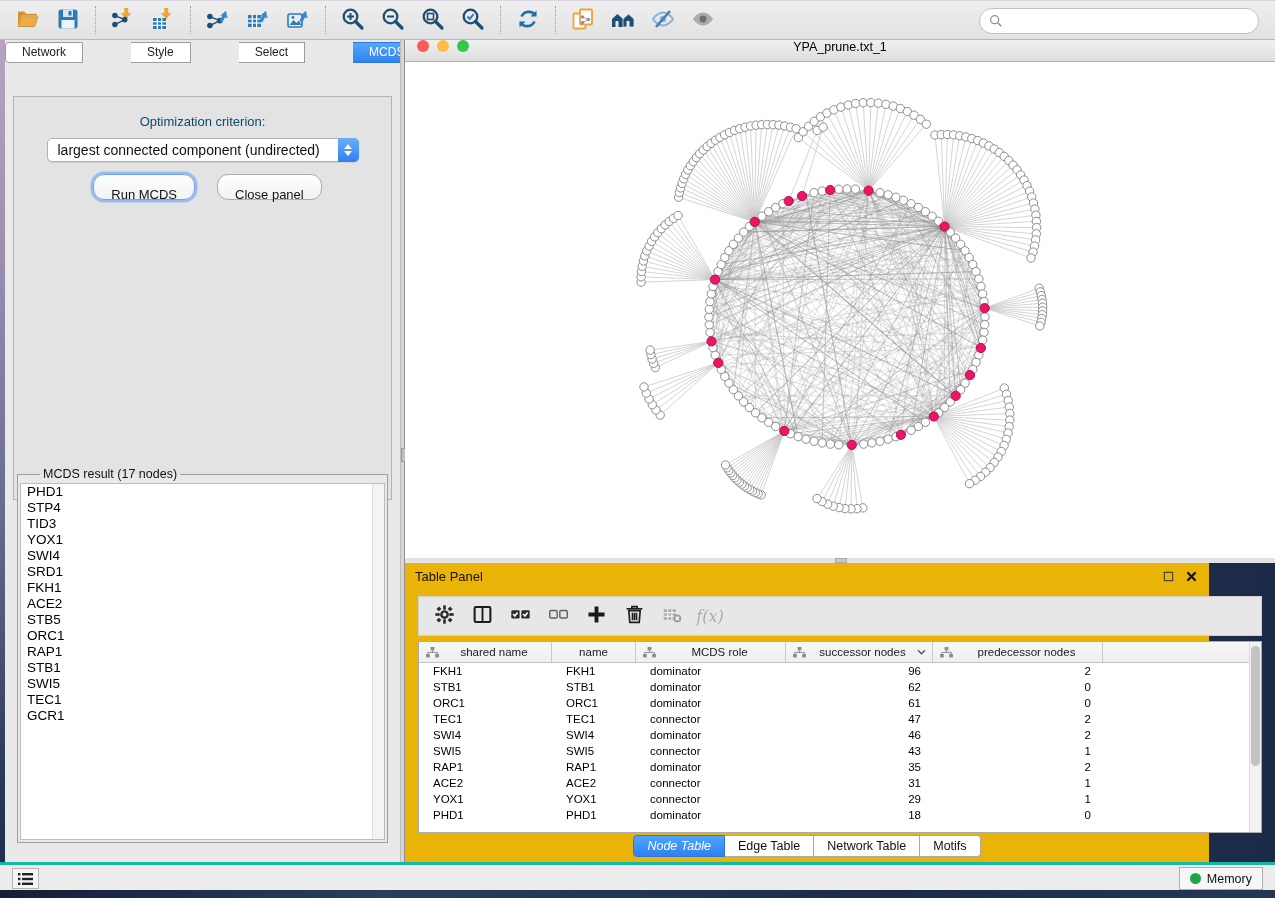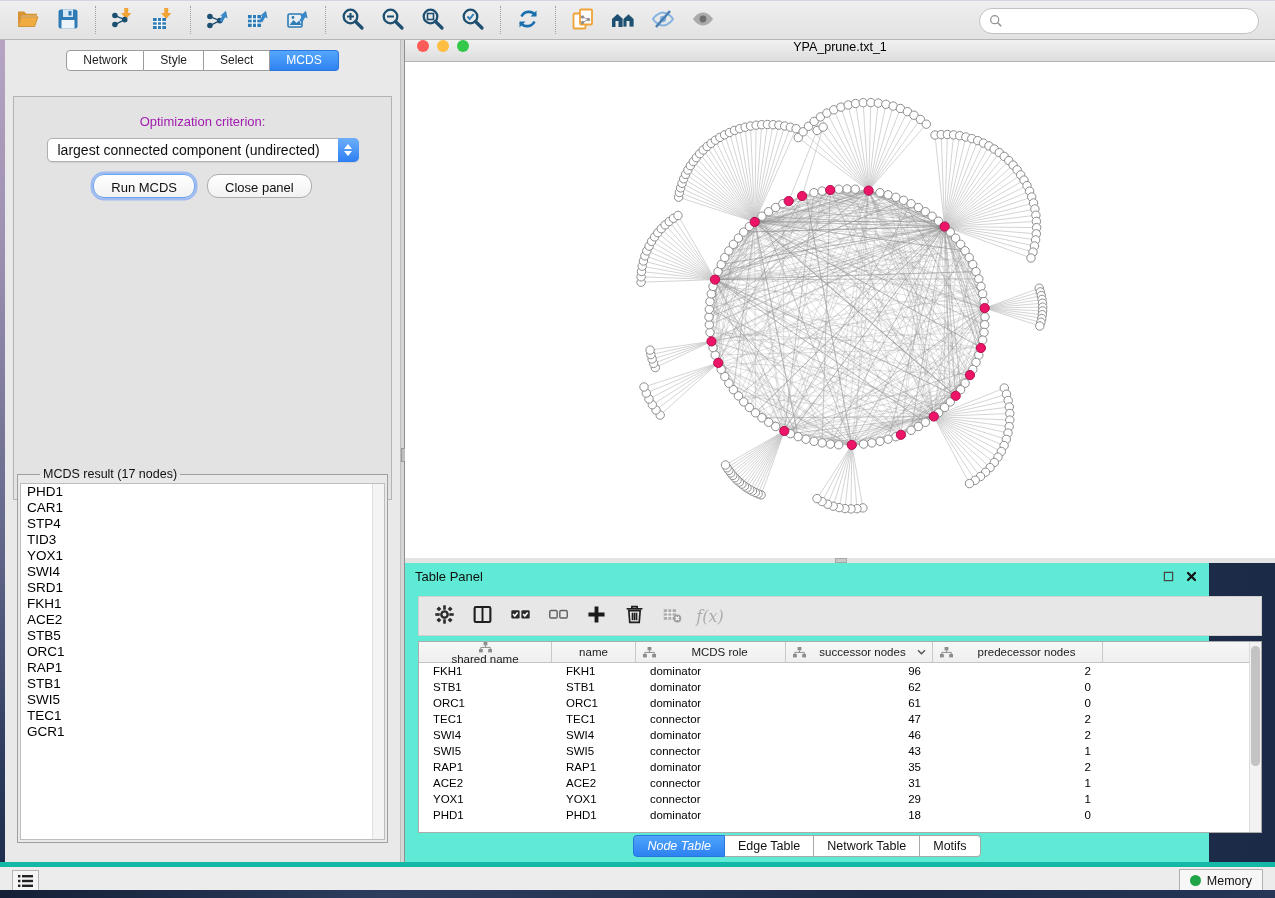--- a/index.html
+++ b/index.html
@@ -24,41 +24,41 @@
   .left-strip { position:absolute; left:0; top:40px; width:5px; height:858px;
     background:linear-gradient(180deg,#b7a4c3,#9b8fb0 25%,#5f6588 60%,#2c3a5c 85%,#1b2a46); }
 
   
   .control-panel { position:absolute; left:5px; top:40px; width:395px; height:822px; background:#e9e9e9; }
   .panel-titlebar { height:27px; display:flex; align-items:center; padding:0 10px; font-size:13px; color:#111; }
   .panel-titlebar .spacer { flex:1; }
   .mini-btn { width:16px; height:16px; display:flex; align-items:center; justify-content:center; margin-left:7px; cursor:default; }
   .mini-btn svg { width:11px; height:11px; }
 
-  .ctrl-tabs { display:flex; justify-content:center; margin-top:10px; }
+  .ctrl-tabs { display:flex; margin-top:2px;gap:48px; }
   .tab { height:21px; line-height:19px; padding:0 16px; background:#fff; border:1px solid #9c9c9c;
     border-left:none; font-size:12px; color:#222; cursor:default; }
   .tab:first-child { border-left:1px solid #9c9c9c; border-radius:4px 0 0 4px; }
   .tab:last-child { border-radius:0 4px 4px 0; }
   .tab.active { background:linear-gradient(180deg,#55a7fb,#2e82f2); border-color:#2a76dd; color:#fff; }
 
   .mcds-pane { position:absolute; left:8px; top:56px; width:379px; height:404px;
     background:#e3e3e3; border:1px solid #b4b4b4; text-align:center; }
-  .opt-label { margin-top:17px; font-size:13px; color:#a21caf; }
+  .opt-label { margin-top:17px; font-size:13px; color:#0c4a6e; }
   .mac-select { margin:9px auto 0; width:312px; height:24px; background:#fff; border:1px solid #b0b0b0;
     border-radius:5px; display:flex; align-items:center; box-shadow:0 1px 1px rgba(0,0,0,.08); cursor:default; }
   .mac-select .val { flex:1; text-align:left; padding-left:10px; font-size:14px; color:#111;
     white-space:nowrap; overflow:hidden; }
   .mac-select .cap { width:21px; height:24px; margin:-1px -1px -1px 0; border-radius:0 5px 5px 0;
     background:linear-gradient(180deg,#6caefa,#2f7ff2); display:flex; flex-direction:column;
     align-items:center; justify-content:center; gap:2px; }
   .mac-select .cap svg { width:8px; height:5px; }
   .btn-row { margin-top:12px; display:flex; justify-content:center; gap:12px; }
-  .mac-btn { height:24px; padding:5px 17px; background:linear-gradient(180deg,#ffffff,#f2f2f2);
-    border:1px solid #adadad; border-radius:11px; font-size:13px; color:#111; cursor:default; }
+  .mac-btn { height:24px; padding:12px 17px; background:linear-gradient(180deg,#ffffff,#f2f2f2);
+    border:1px solid #adadad; border-radius:11px; font-size:13px; color:#111; cursor:default;margin-left:10px; }
   .mac-btn.focused { border-color:#6ba5f0; box-shadow:0 0 0 2.5px rgba(100,155,250,.55); }
 
   fieldset.result-box { position:absolute; left:12px; top:427px; width:371px; height:376px;
     border:1px solid #9f9f9f; background:#e9e9e9; padding:2px; }
   fieldset.result-box legend { font-size:12.5px; padding:0 3px; margin-left:20px; color:#111; }
   .result-list { width:100%; height:100%; background:#fff; border:1px solid #bdbdbd; position:relative;
     overflow:hidden; text-align:left; }
   .result-scroll { position:absolute; right:0; top:0; bottom:0; width:12px; background:#f4f4f4; border-left:1px solid #e0e0e0; }
   .list-item { font-size:13.5px; line-height:16px; padding-left:6px; color:#000; }
 
@@ -71,56 +71,56 @@
   
   .net-window { position:absolute; left:405px; top:40px; width:870px; height:518px; background:#fff; }
   .net-titlebar { height:22px; background:linear-gradient(180deg,#f0f0f0,#dedede);
     border-bottom:1px solid #b3b3b3; display:flex; align-items:flex-start; position:relative; }
   .lights { display:flex; gap:8px; margin-left:12px; }
   .light { width:12px; height:12px; border-radius:50%; }
   .net-title { position:absolute; left:0; right:0; text-align:center; font-size:12.5px; color:#000; }
   .net-canvas { width:870px; height:496px; background:#fff; }
 
   
-  .table-panel { position:absolute; left:405px; top:563px; width:804px; height:299px; background:#5eead4; }
+  .table-panel { position:absolute; left:405px; top:563px; width:804px; height:299px; background:#eab308; }
   .tp-toolbar { position:absolute; left:13px; top:33px; width:844px; height:40px; background:#e7e7e7;
     border:1px solid #cfcfcf; display:flex; align-items:center; padding-left:8px; gap:4px; }
   .tp-btn { width:34px; height:30px; display:flex; align-items:center; justify-content:center; border-radius:3px; cursor:default; }
   .tp-btn svg { width:21px; height:21px; }
   .tp-btn.disabled { opacity:.95; }
   .fx-label { font-family:"DejaVu Serif","Liberation Serif",serif; font-style:italic; font-size:16px; color:#aaa; }
 
   .data-table { position:absolute; left:13px; top:78px; width:844px; height:192px; background:#fff; border:1px solid #ababab; }
   .dt-header { display:flex; height:21px; background:linear-gradient(180deg,#f7f7f7,#efefef); border-bottom:1px solid #c4c4c4; }
   .dt-hcell { display:flex; align-items:center; border-right:1px solid #c9c9c9; font-size:11.5px; color:#1a1a1a; padding:0 4px; }
   .dt-hcell .hicon { margin:0 2px 0 3px; display:flex; }
   .dt-hcell .hlabel { flex:1; text-align:center; }
   .dt-hcell .sort { margin-right:2px; display:flex; }
-  .dt-hcell:nth-child(1){ width:133px;flex-direction:column; } .dt-hcell:nth-child(2){ width:84px; }
+  .dt-hcell:nth-child(1){ width:133px; } .dt-hcell:nth-child(2){ width:84px; }
   .dt-hcell:nth-child(3){ width:150px; } .dt-hcell:nth-child(4){ width:147px; }
   .dt-hcell:nth-child(5){ width:170px; } .dt-hcell.filler { flex:1; border-right:none; }
   .dt-body { position:relative; }
   .dt-row { display:flex; height:16px; }
   .dt-cell { font-size:11.5px; line-height:16px; color:#000; padding:0 14px; white-space:nowrap; }
   .dt-cell:nth-child(1){ width:133px; } .dt-cell:nth-child(2){ width:84px; }
   .dt-cell:nth-child(3){ width:150px; }
   .dt-cell:nth-child(4){ width:147px; text-align:right; padding-right:12px; }
   .dt-cell:nth-child(5){ width:170px; text-align:right; padding-right:12px; }
   .dt-scroll { position:absolute; right:0; top:0; width:12px; height:190px; background:#f2f2f2; border-left:1px solid #dcdcdc; }
   .dt-thumb { position:absolute; left:1px; top:4px; width:9px; height:120px; background:#c3c3c3; border-radius:5px; }
 
   .tp-tabs { position:absolute; left:0; right:0; top:272px; display:flex; justify-content:center; }
   .tp-tab { height:22px; line-height:20px; padding:0 13px; background:#fff; border:1px solid #a8a8a8;
     border-left:none; font-size:12.5px; color:#111; cursor:default; }
   .tp-tab:first-child { border-left:1px solid #a8a8a8; border-radius:4px 0 0 4px;font-style:italic; }
   .tp-tab:last-child { border-radius:0 4px 4px 0; }
   .tp-tab.active { background:linear-gradient(180deg,#50a5fc,#2d81f2); border-color:#2a76dd; color:#fff; }
 
   
-  .status-bar { position:absolute; left:0; top:862px; width:1275px; height:28px; background:#ececec; border-top:5px solid #14b8a6; }
+  .status-bar { position:absolute; left:0; top:862px; width:1275px; height:28px; background:#ececec; border-top:3px solid #14b8a6; }
   .list-btn { position:absolute; left:12px; top:3px; width:27px; height:21px; background:#f5f5f5;
     border:1px solid #b5b5b5; display:flex; align-items:center; justify-content:center; }
   .list-btn svg { width:15px; height:12px; }
   .memory-btn { position:absolute; right:12px; top:2px; height:23px; padding:0 10px; background:#f7f7f7;
     border:1px solid #b0b0b0; display:flex; align-items:center; gap:6px; font-size:12.5px; color:#111; cursor:default; }
   .mem-dot { width:11px; height:11px; border-radius:50%; background:#1fa548; }
 
   .bottom-strip { position:absolute; left:0; top:890px; width:1275px; height:8px;
     background:linear-gradient(90deg,#141f36,#2c3d5e 30%,#1d2b48 70%,#253657); }
 </style>
@@ -333,21 +333,20 @@
       <button class="mac-btn focused">Run MCDS</button>
       <button class="mac-btn">Close panel</button>
     </div>
   </div>
 
   <fieldset class="result-box">
     <legend>MCDS result (17 nodes)</legend>
     <div class="result-list">
       <div id="result-items">
           <div class="list-item">PHD1</div>
-          <div class="list-item">CAR1</div>
           <div class="list-item">STP4</div>
           <div class="list-item">TID3</div>
           <div class="list-item">YOX1</div>
           <div class="list-item">SWI4</div>
           <div class="list-item">SRD1</div>
           <div class="list-item">FKH1</div>
           <div class="list-item">ACE2</div>
           <div class="list-item">STB5</div>
           <div class="list-item">ORC1</div>
           <div class="list-item">RAP1</div>

